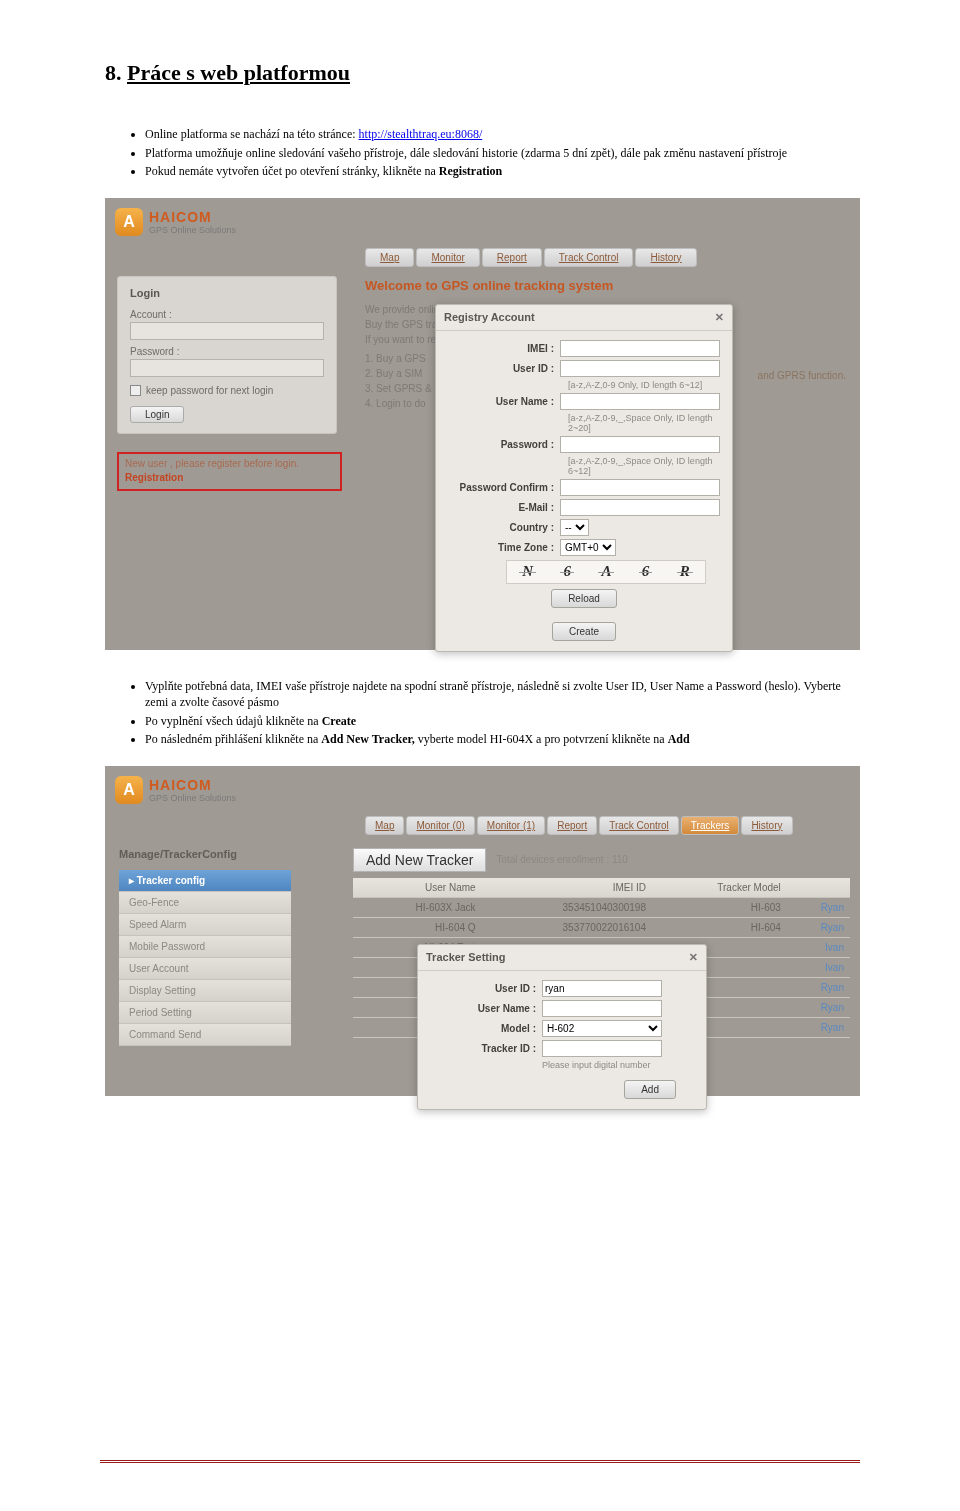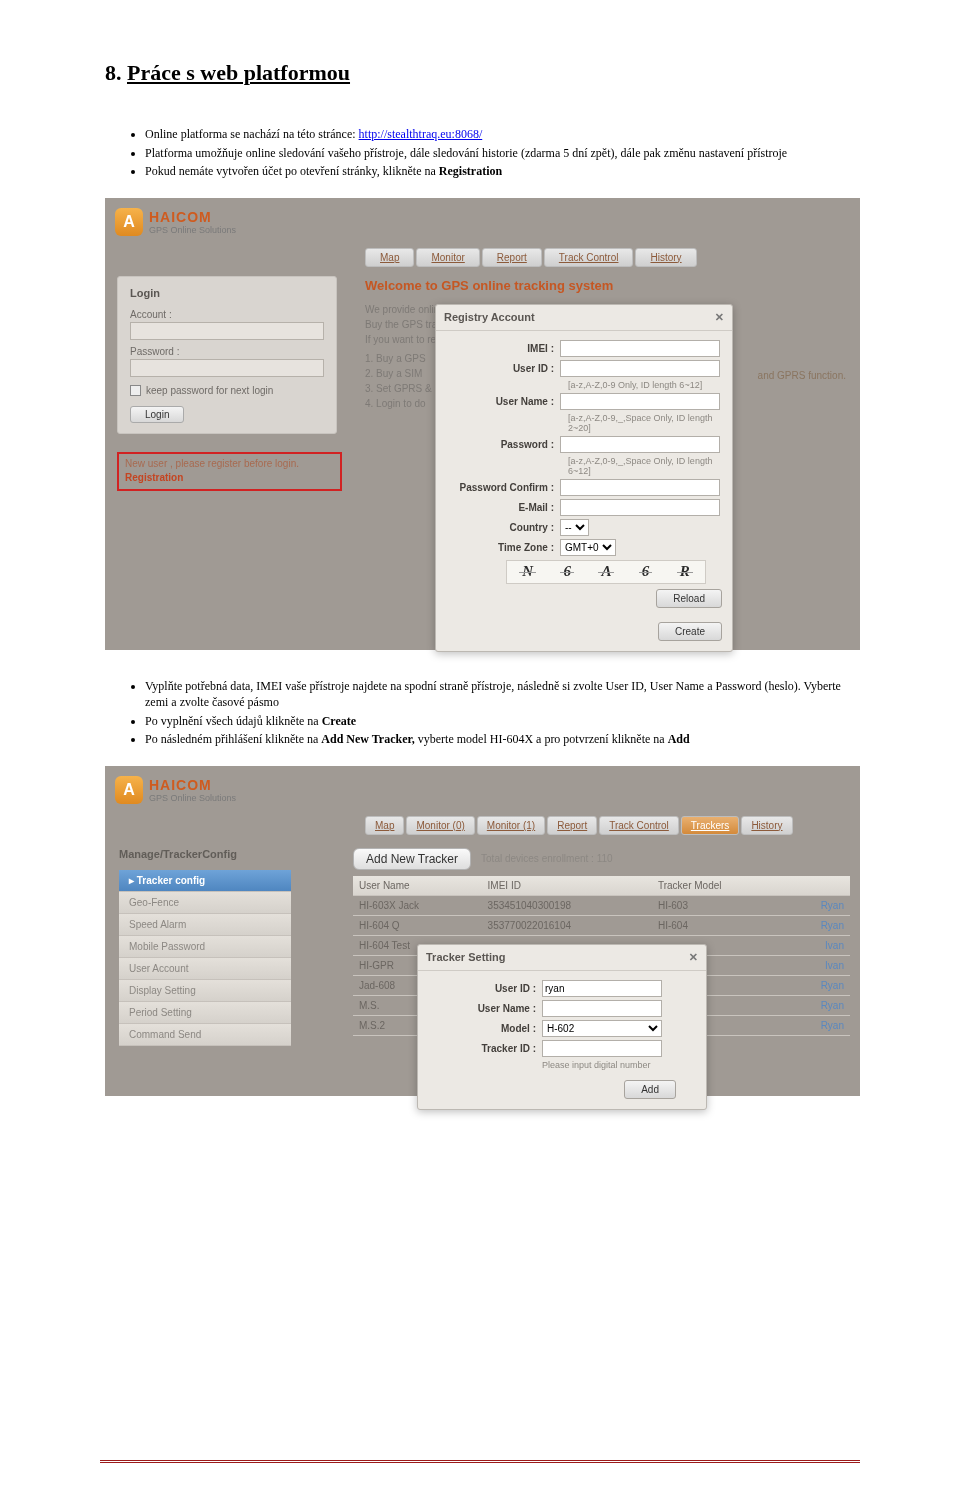--- a/index.html
+++ b/index.html
@@ -151,21 +151,21 @@
   margin: 4px 0 3px 60px;
   width: 200px; height: 24px;
   border: 1px solid #cfcbc5;
   background: #f7f6f2;
   display: flex; align-items: center; justify-content: space-around;
   font-family: "Times New Roman", serif;
   font-size: 15px; font-style: italic;
 }
 .captcha span { color: #2b2b2b; font-weight: bold; position: relative; }
 .captcha span::after { content: ""; position: absolute; left: -3px; right: -3px; top: 50%; height: 1px; background: #999; }
-.mbtn-row { display: flex; justify-content: flex-end; margin-top: 5px; }
+.mbtn-row { display: flex; justify-content: center; margin-top: 5px; }
 .mbtn {
   padding: 3px 16px;
   background: linear-gradient(#f4f4f4,#d8d8d8);
   border: 1px solid #a7a39d; border-radius: 3px;
   font-size: 10px;
 }
 .side-note {
   position: absolute;
   top: 172px; right: 14px;
   font-size: 10px; color: #8a7560;
@@ -203,33 +203,33 @@
 }
 .right-panel {
   position: absolute; top: 82px; left: 248px; right: 10px;
 }
 .add-row {
   display: flex; align-items: center; gap: 10px; margin-bottom: 6px;
 }
 .btn2 {
   padding: 3px 12px;
   background: linear-gradient(#fafafa,#dedede);
-  border: 1px solid #b3b3b3; border-radius: 6px;
-  font-size: 12px;
+  border: 1px solid #b3b3b3; border-radius: 0;
+  font-size: 14px;
 }
 .total-txt { font-size: 10px; color: #8c8883; }
 .grid {
   width: 100%;
   font-size: 10px;
   border-collapse: collapse;
 }
 .grid th, .grid td {
   border-bottom: 1px solid #c9c4be;
   padding: 4px 6px;
-  text-align: left;
+  text-align: right;
   color: #6b6661;
 }
 .grid th {
   background: linear-gradient(#e8e5df,#d9d5cf);
   font-weight: normal;
 }
 .grid td.last { color: #5a88bf; text-align: right; }
 
 .modal2 {
   position: absolute;

